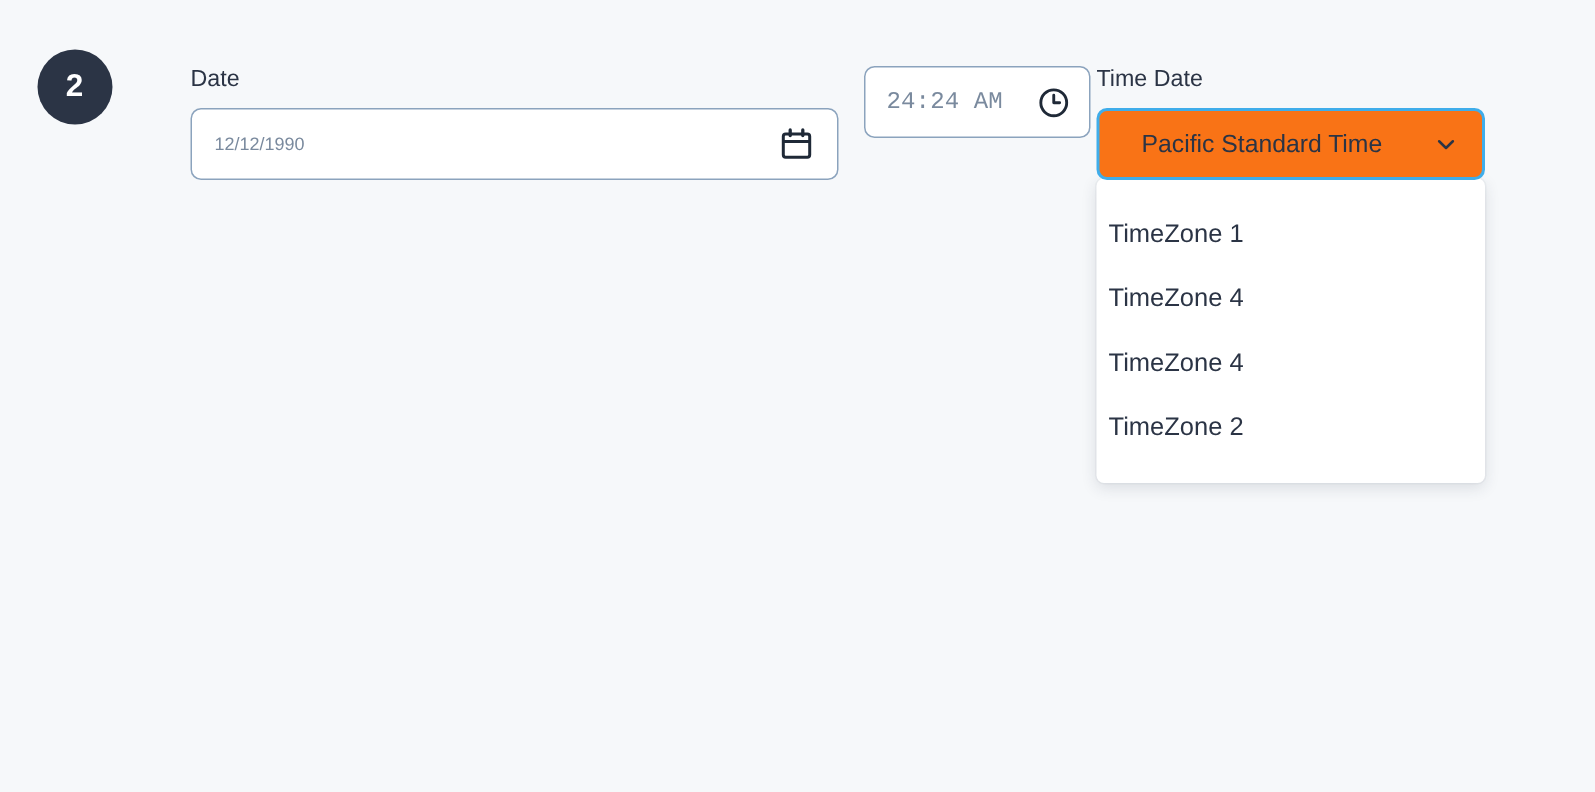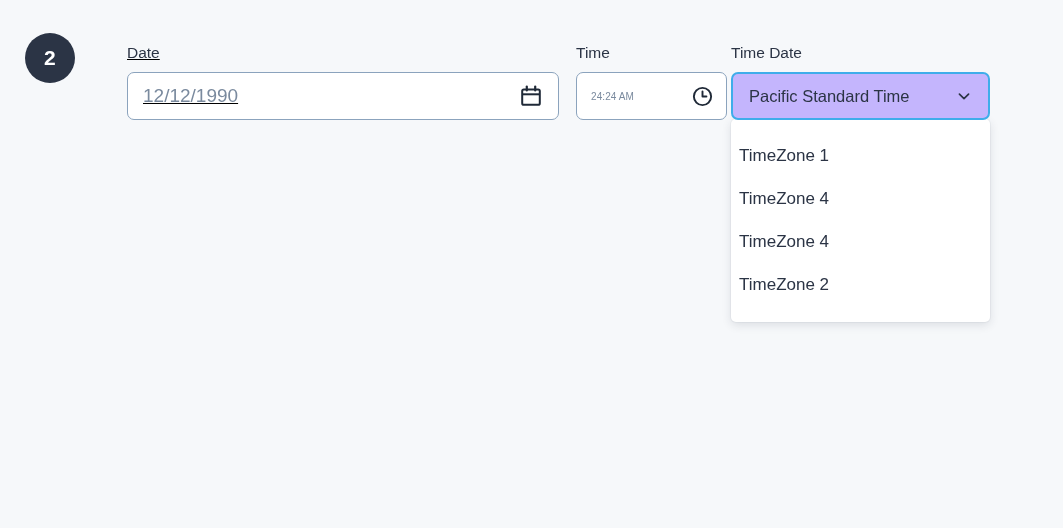--- a/index.html
+++ b/index.html
@@ -50,56 +50,56 @@
     height: 48px;
     background: #ffffff;
     border: 1px solid #8ba3bd;
     border-radius: 7px;
     display: flex;
     align-items: center;
     padding: 0 15px;
   }
   .control .value {
     flex: 1 1 auto;
-    font-size: 19px;
+    font-size: 12px;
     color: #7a8a9e;
     white-space: nowrap;
     overflow: hidden;
   }
   .control .value.mono {
-    font-family: Liberation Sans, sans-serif;
-    font-size: 10px;
+    font-family: Liberation Mono, monospace;
+    font-size: 16px;
     letter-spacing: .1px;
   }
   .control .icon {
     flex: 0 0 auto;
     display: flex;
     align-items: center;
     justify-content: center;
     color: #1f2937;
     margin-left: 8px;
   }
 
   
-  #field-date { left: 127px; top: 44px; width: 432px; text-decoration: underline; }
+  #field-date { left: 127px; top: 44px; width: 432px; }
   
   #field-time { left: 576px; top: 44px; width: 151px; }
   #field-time .control { padding: 0 12px 0 14px; }
   
   #field-timezone { left: 731px; top: 44px; width: 259px; }
 
   .select-control {
     box-sizing: border-box;
     height: 48px;
-    background: #c4b5fd;
+    background: #f97316;
     border: 2px solid #3fadea;
     border-radius: 7px;
     display: flex;
     align-items: center;
-    padding: 0 14px 0 16px;
+    padding: 0 14px 0 28px;
     position: relative;
     z-index: 3;
   }
   .select-control .value {
     flex: 1 1 auto;
     font-size: 16.5px;
     color: #2b3445;
     white-space: nowrap;
   }
   .select-control .icon {
@@ -151,21 +151,20 @@
         <rect x="3.2" y="5.4" width="17.6" height="15.4" rx="1.6" stroke="#1f2937" stroke-width="2"></rect>
         <line x1="3.2" y1="10.3" x2="20.8" y2="10.3" stroke="#1f2937" stroke-width="2"></line>
         <line x1="7.8" y1="2.6" x2="7.8" y2="6.4" stroke="#1f2937" stroke-width="2.2" stroke-linecap="round"></line>
         <line x1="16.2" y1="2.6" x2="16.2" y2="6.4" stroke="#1f2937" stroke-width="2.2" stroke-linecap="round"></line>
       </svg>
     </div>
   </div>
 </div>
 
 <div class="field" id="field-time">
-  <div class="field-label">Time</div>
   <div class="control">
     <div class="value mono" title="--:-- --">24:24 AM</div>
     <div class="icon">
       <svg width="23" height="23" viewBox="0 0 24 24" fill="none" aria-hidden="true">
         <circle cx="12" cy="12" r="9" stroke="#1f2937" stroke-width="2"></circle>
         <path d="M12 6.8V12H16.1" stroke="#1f2937" stroke-width="2" stroke-linecap="round" stroke-linejoin="round"></path>
       </svg>
     </div>
   </div>
 </div>

